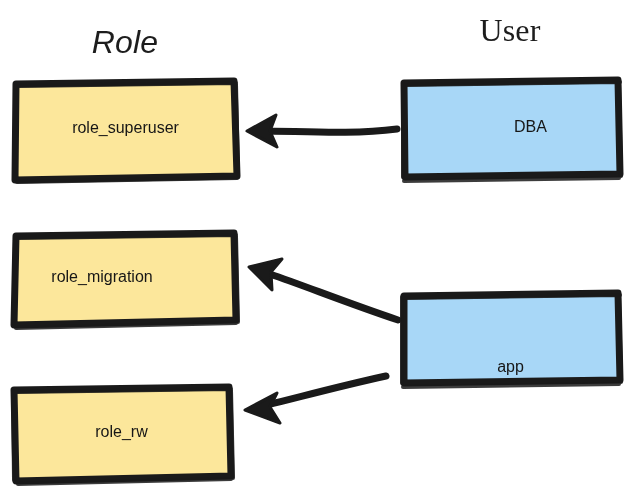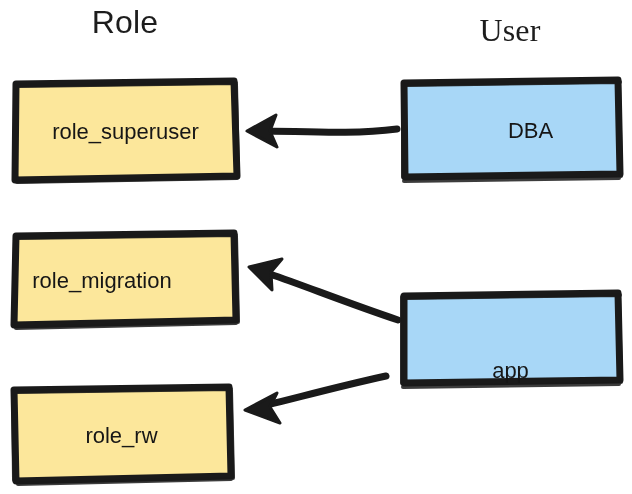--- a/index.html
+++ b/index.html
@@ -24,26 +24,26 @@
   }
   .col-header {
     position: absolute;
     font-size: 32px;
     font-weight: 400;
     letter-spacing: 0.2px;
     color: #1d1d1d;
     text-align: center;
     white-space: nowrap;
   }
-  #header-role  { left: 25px;  top: 4px; width: 200px; }
+  #header-role  { left: 25px;  top: 24px; width: 200px; font-style: italic; }
   #header-user  { left: 410px; top: 12px; width: 200px; font-family: Liberation Serif, serif; }
 
   .node-label {
     position: absolute;
-    font-size: 22px;
+    font-size: 16px;
     font-weight: 400;
     color: #161616;
     text-align: center;
     white-space: nowrap;
     pointer-events: none;
   }
   #label-role-superuser { left: 13px;  top: 119px; width: 225px; }
   #label-role-migration { left: 12px;  top: 268px; width: 180px; }
   #label-role-rw        { left: 10px;  top: 423px; width: 223px; }
   #label-dba            { left: 420px; top: 118px; width: 221px; }

